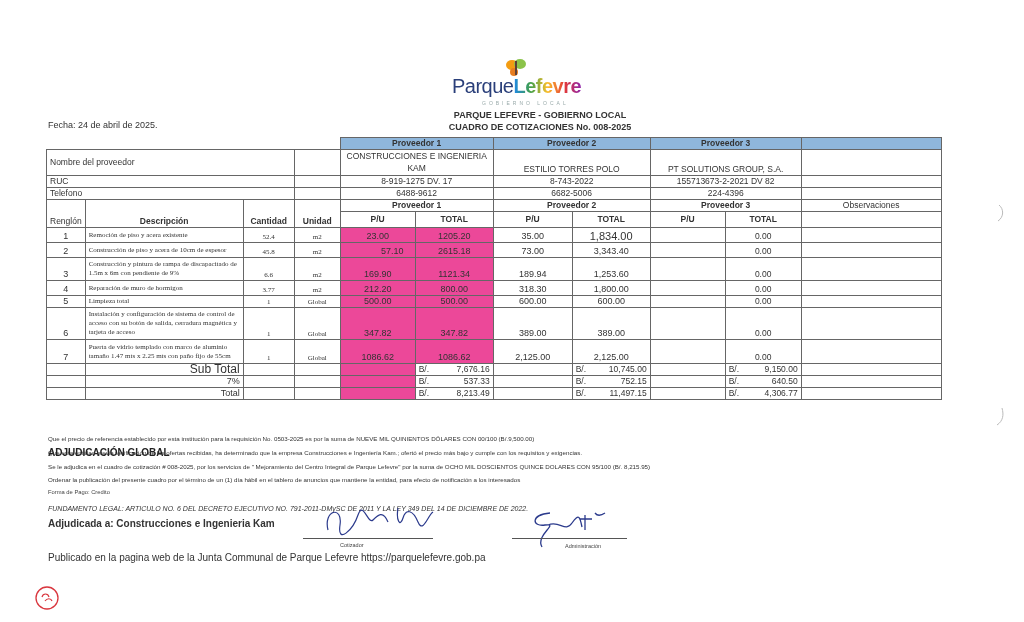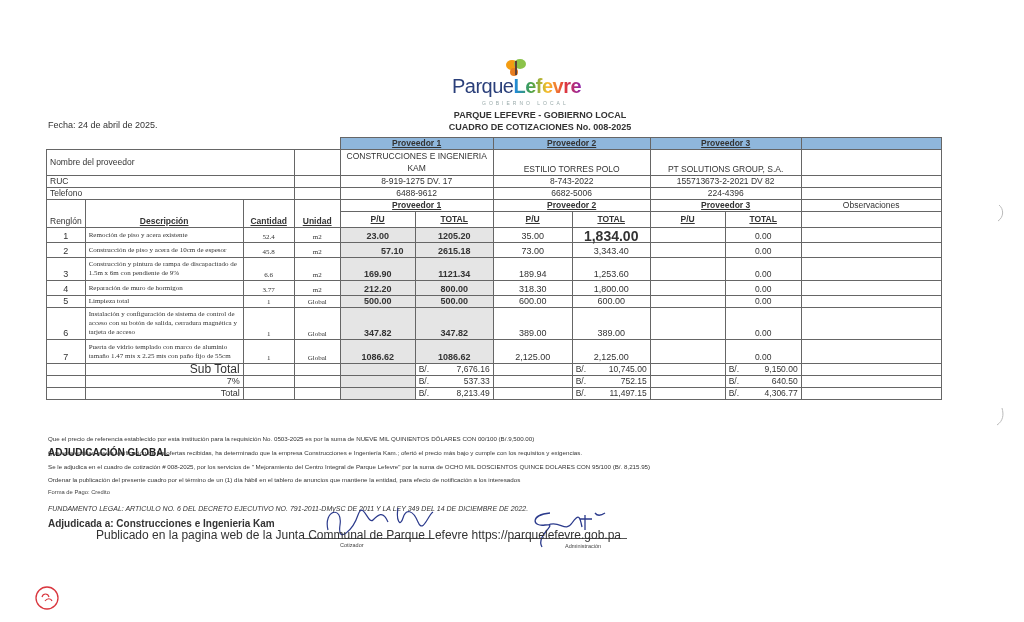--- a/index.html
+++ b/index.html
@@ -9,31 +9,31 @@
   .logo .w1{color:#2a3f7a;}
   .logo .w2{font-weight:bold;background:linear-gradient(90deg,#1e88e5,#43a047,#fbc02d,#e53935,#8e24aa);-webkit-background-clip:text;background-clip:text;color:transparent;}
   .logo .sub{position:absolute;left:30px;top:42px;font-size:5px;letter-spacing:3px;color:#9aa;}
   .butterfly{position:absolute;left:53px;top:0px;width:22px;height:20px;}
   .hdr-line{position:absolute;width:300px;left:390px;text-align:center;font-size:9px;font-weight:bold;color:#333;}
   .fecha{position:absolute;left:48px;top:120px;font-size:9px;color:#333;}
   table.q{position:absolute;left:46px;top:137px;border-collapse:collapse;font-family:"Liberation Sans",sans-serif;font-size:8.5px;color:#333;}
   table.q td{border:1px solid #666;padding:0 3px;height:11px;line-height:11px;}
   .ctr{text-align:center;}
   .right{text-align:right;}
-  .bold{font-weight:bold;text-decoration:underline;}
+  .bold{font-weight:bold;}
   .blue{background:#8fb7dc;}
-  .grey{background:#e5e5e5;font-weight:bold;}
+  .grey{background:#ec4899;}
   .serif{font-family:"Liberation Serif",serif;font-size:7px;line-height:9px !important;}
   .bv{display:flex;justify-content:space-between;}
   .adj-title{position:absolute;left:48px;top:447px;font-size:10px;font-weight:bold;color:#222;}
   .para{position:absolute;left:48px;font-size:6.2px;color:#333;white-space:nowrap;}
   .pago{position:absolute;left:48px;top:489px;font-size:5.8px;color:#444;}
   .legal{position:absolute;left:48px;top:505px;font-size:7px;font-style:italic;color:#333;white-space:nowrap;}
   .adjud{position:absolute;left:48px;top:518px;font-size:10px;font-weight:bold;color:#333;}
-  .pub{position:absolute;left:48px;top:528px;font-size:12px;color:#333;white-space:nowrap;margin-left:48px;}
+  .pub{position:absolute;left:48px;top:552px;font-size:10px;color:#333;white-space:nowrap;}
   .sig{position:absolute;}
   .sigline{position:absolute;border-top:1px solid #555;}
   .siglabel{position:absolute;font-size:5.5px;color:#444;}
   .stamp{position:absolute;left:34px;top:585px;width:26px;height:26px;}
 </style>
 </head>
 <body>
 
 <div class="logo">
   <svg class="butterfly" viewBox="0 0 22 20">
@@ -118,21 +118,21 @@
   </tbody>
     <tbody id="item-rows">
       <tr style="height: 15px;">
         <td class="ctr" style="vertical-align:bottom;font-size:9px;">1</td>
         <td class="serif">Remoción de piso y acera existente</td>
         <td class="ctr serif" style="vertical-align:bottom;">52.4</td>
         <td class="ctr serif" style="vertical-align:bottom;">m2</td>
         <td class="ctr grey" style="vertical-align:bottom;font-size:9px;">23.00</td>
         <td class="ctr grey" style="vertical-align:bottom;font-size:9px;margin-top:36px;">1205.20</td>
         <td class="ctr" style="vertical-align:bottom;font-size:9px;">35.00</td>
-        <td class="ctr" style="vertical-align:bottom;font-size:14px;font-weight:bold;">1,834.00</td>
+        <td class="ctr" style="vertical-align:bottom;font-size:11px;">1,834.00</td>
         <td class="ctr" style="vertical-align:bottom;"></td>
         <td class="ctr" style="vertical-align:bottom;">0.00</td>
         <td></td>
       </tr>
       <tr style="height: 15px;">
         <td class="ctr" style="vertical-align:bottom;font-size:9px;">2</td>
         <td class="serif">Construcción de piso y acera de 10cm de espesor</td>
         <td class="ctr serif" style="vertical-align:bottom;">45.8</td>
         <td class="ctr serif" style="vertical-align:bottom;">m2</td>
         <td class="ctr grey" style="vertical-align:bottom;font-size:9px;padding-left:32px;">57.10</td>

